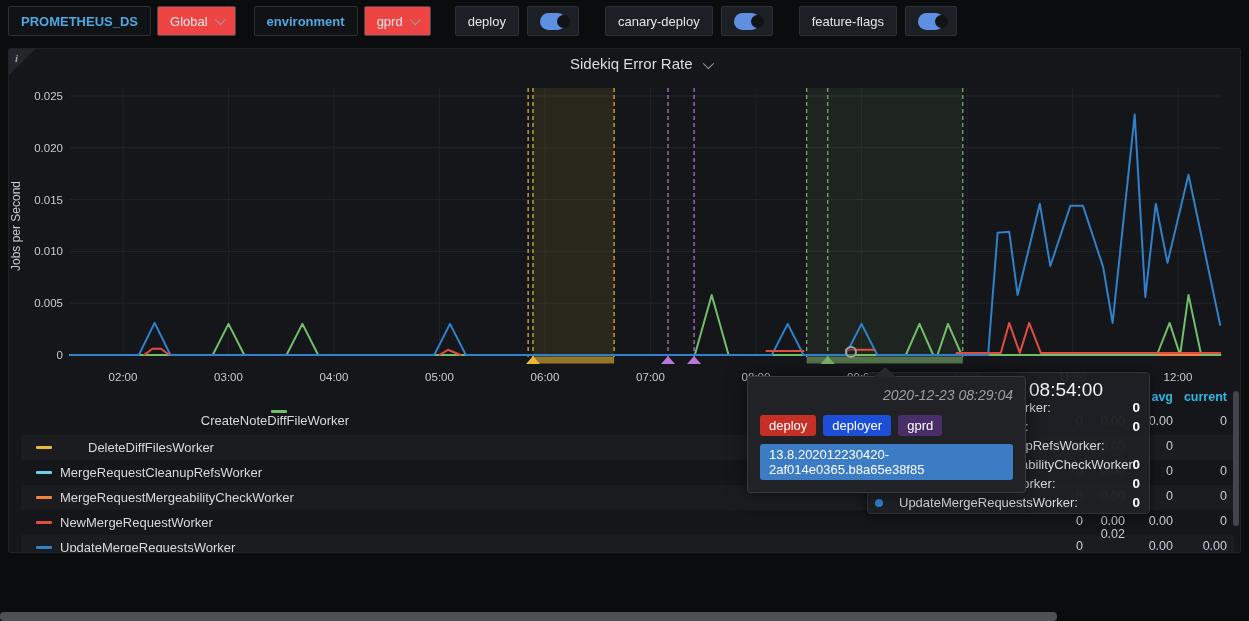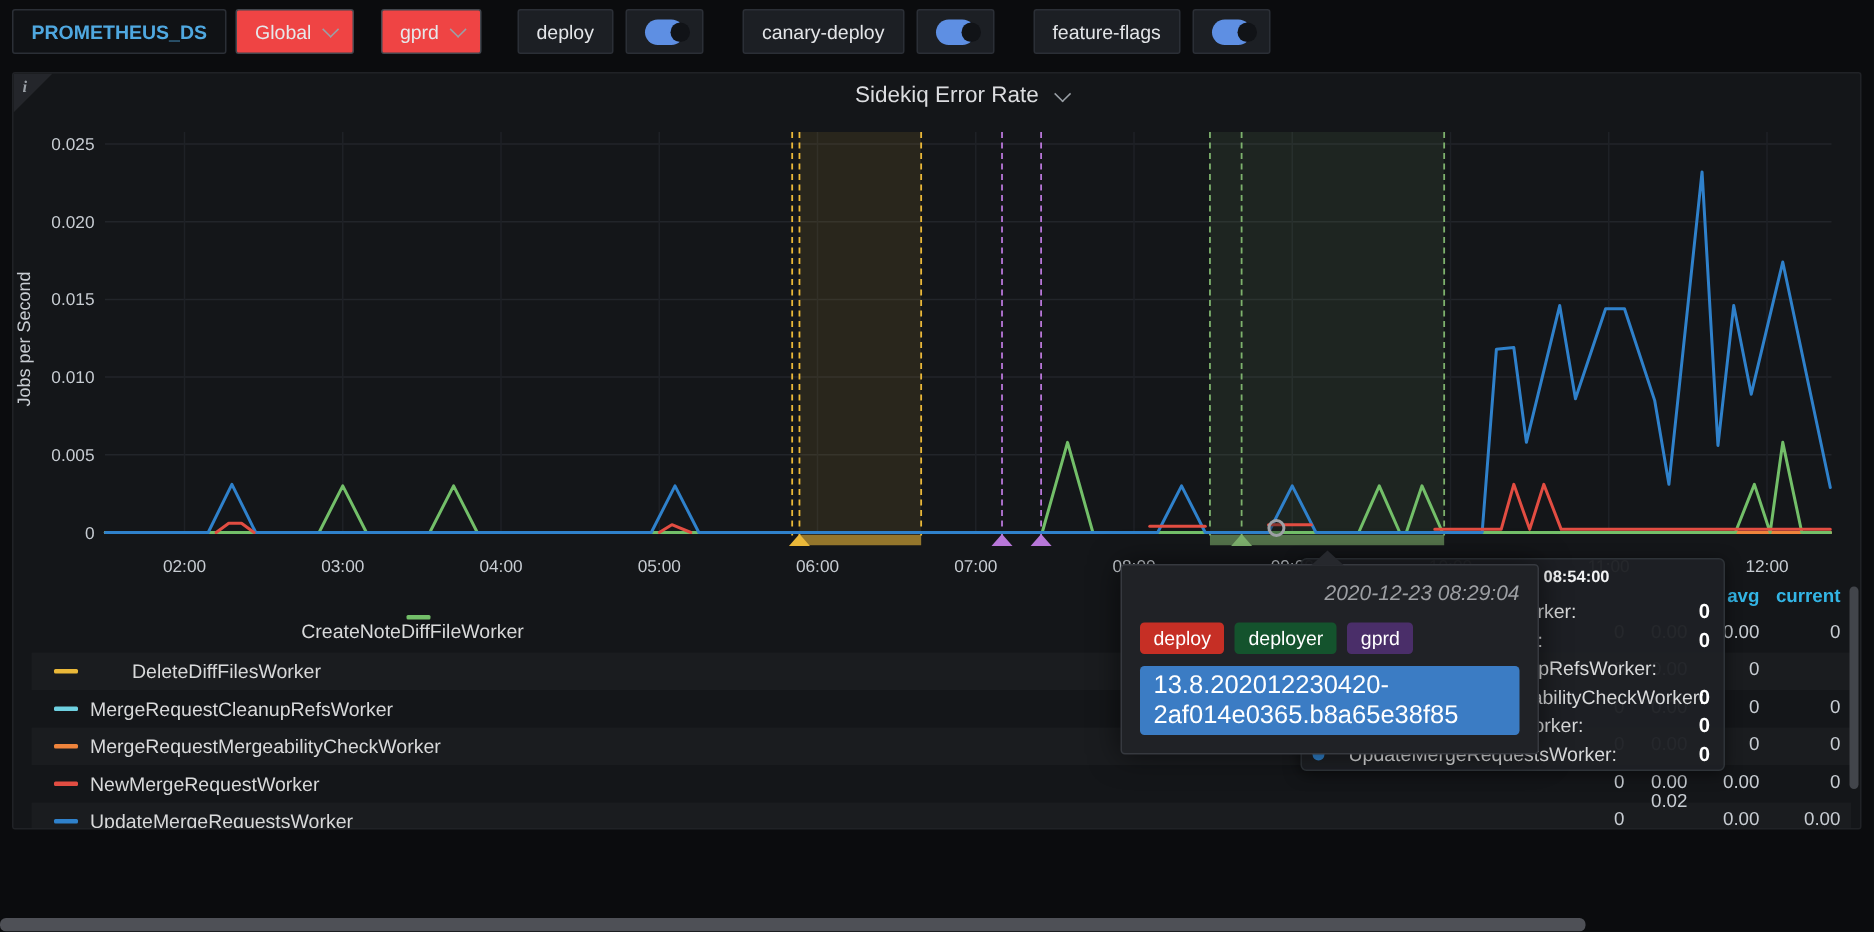--- a/index.html
+++ b/index.html
@@ -32,48 +32,49 @@
   
   .lg-stripe { position:absolute; left:12px; width:1213px; height:25px; background:rgba(255,255,255,0.028); }
   .lg-row { position:absolute; left:12px; width:500px; height:25px; display:flex; align-items:center; cursor:pointer; }
   .lg-dash { width:16px; height:3px; border-radius:1px; margin-left:15px; }
   .lg-name { margin-left:8px; font-size:13px; color:#d8d9da; }
   .lg-head { position:absolute; width:52px; text-align:right; font-size:12.5px; font-weight:700; color:#33b5e5; cursor:pointer; }
   .lg-cell { position:absolute; width:52px; text-align:right; font-size:12.5px; color:#c7ccd2; }
 
   
   #series-tooltip { position:absolute; left:867px; top:372px; width:283px; height:142px; background:rgba(30,32,36,0.96); border:1px solid #2e3338; border-radius:4px; z-index:4; box-shadow:0 2px 10px rgba(0,0,0,0.5); }
-  #st-time { position:absolute; left:161px; top:6px; font-size:11px; font-weight:700; color:#f2f3f4; }
+  #st-time { position:absolute; left:161px; top:6px; font-size:19px; font-weight:400; color:#f2f3f4; }
   .st-row { position:absolute; left:0; width:100%; height:18px; }
   .st-dot { position:absolute; left:7px; top:5px; width:8px; height:8px; border-radius:50%; }
   .st-name { position:absolute; left:31px; top:1px; font-size:13px; color:#d8d9da; white-space:nowrap; }
   .st-val { position:absolute; right:9px; top:1px; font-size:13.5px; font-weight:700; color:#ffffff; }
 
   
   #popover { position:absolute; left:747px; top:376px; width:279px; background:#202226; border:1px solid #36393f; border-radius:3px; z-index:5; box-shadow:0 0 20px rgba(0,0,0,0.55); padding:10px 12px 12px 12px; }
   #po-arrow { position:absolute; left:126px; top:-10px; width:0; height:0; border-left:11px solid transparent; border-right:11px solid transparent; border-bottom:10px solid #26282d; }
   #po-date { text-align:right; font-size:14px; font-style:italic; color:#9d9fa3; }
   #po-text { margin-top:10px; font-size:14px; line-height:21px; font-weight:500; color:#d0d2d4; word-break:break-word; }
   #po-tags { margin-top:12px; display:flex; gap:7px; }
   .po-tag { display:inline-block; padding:3px 9px; border-radius:3px; font-size:13px; font-weight:500; color:#fff; }
-  #po-version { margin-top:8px; padding:3px 9px; border-radius:3px; font-size:17px; font-weight:500; color:#fff; }
+  #po-version { margin-top:8px; padding:3px 9px; border-radius:3px; font-size:13px; font-weight:500; color:#fff; }
 
   
   #legend-scrollbar { position:absolute; left:1224px; top:342px; width:6px; height:135px; background:#42454b; border-radius:3px; cursor:pointer; }
   #hscrollbar { position:absolute; left:0; top:612px; width:1057px; height:9px; background:#4e5056; border-radius:4px; z-index:6; cursor:pointer; }
 </style>
 </head>
 <body>
 
 <div id="toolbar">
     <div class="tb-box tb-link" style="margin-right: 6px;">PROMETHEUS_DS</div>
     <div class="tb-box tb-dd" style="margin-right: 18px;">
       <span>Global</span>
       <span class="chev"></span>
     </div>
+    <div class="tb-box tb-link" style="margin-right: 6px;">environment</div>
     <div class="tb-box tb-dd" style="margin-right: 24px;">
       <span>gprd</span>
       <span class="chev"></span>
     </div>
     <div class="tb-box tb-lbl" style="margin-right: 8px;">deploy</div>
     <div class="tb-box tb-tgl" style="margin-right: 26px;">
       <div class="pill">
         <div class="knob"></div>
       </div>
     </div>
@@ -258,19 +259,19 @@
       <span class="st-name">UpdateMergeRequestsWorker:</span>
       <span class="st-val">0</span>
     </div>
   </div>
 
 <div id="popover">
   <div id="po-arrow"></div>
   <div id="po-date">2020-12-23 08:29:04</div>
   <div id="po-tags">
       <span class="po-tag" style="background: rgb(198, 47, 37);">deploy</span>
-      <span class="po-tag" style="background: #14532d;">deployer</span>
+      <span class="po-tag" style="background: #1d4ed8;">deployer</span>
       <span class="po-tag" style="background: rgb(74, 46, 105);">gprd</span>
     </div>
   <div id="po-version" style="background: rgb(59, 124, 196);">13.8.202012230420-2af014e0365.b8a65e38f85</div>
 </div>
 
 <div id="hscrollbar"></div>
 
 </body></html>

